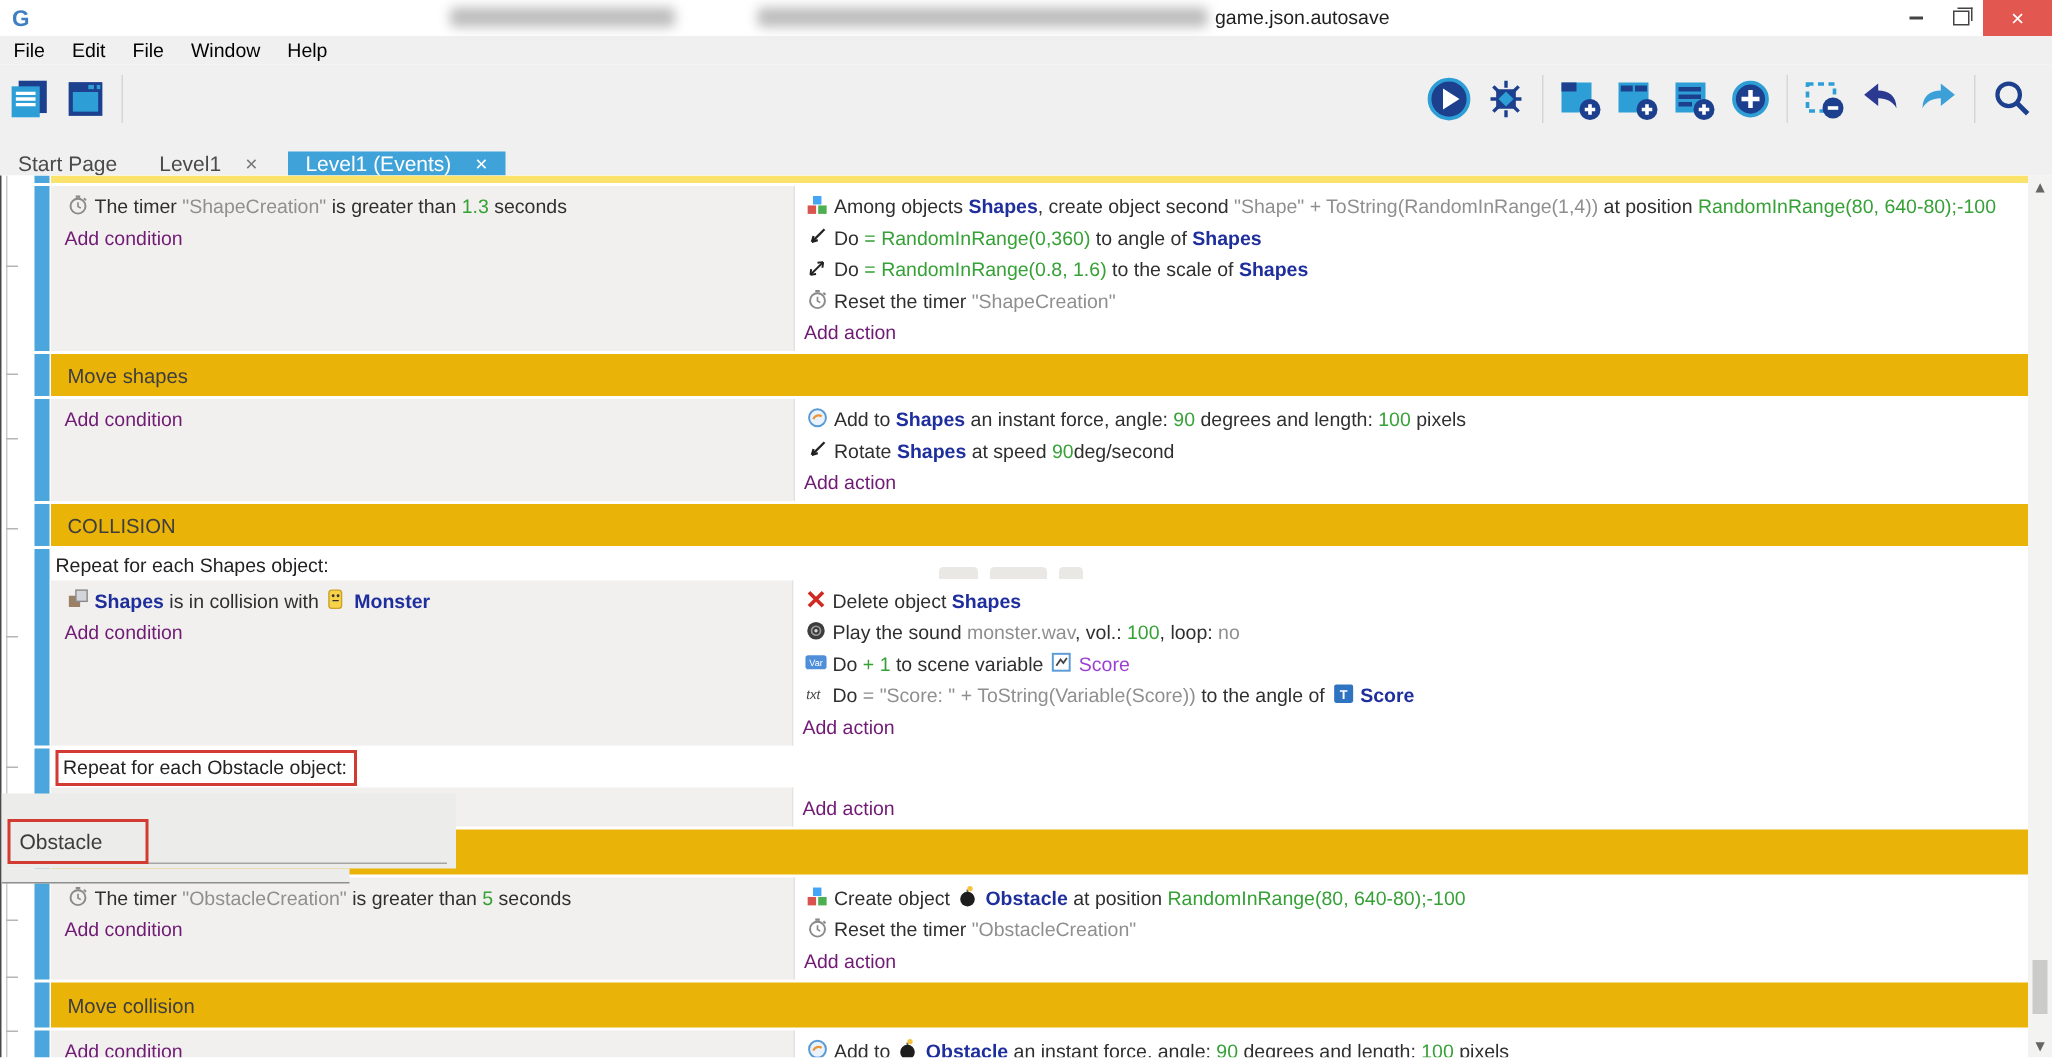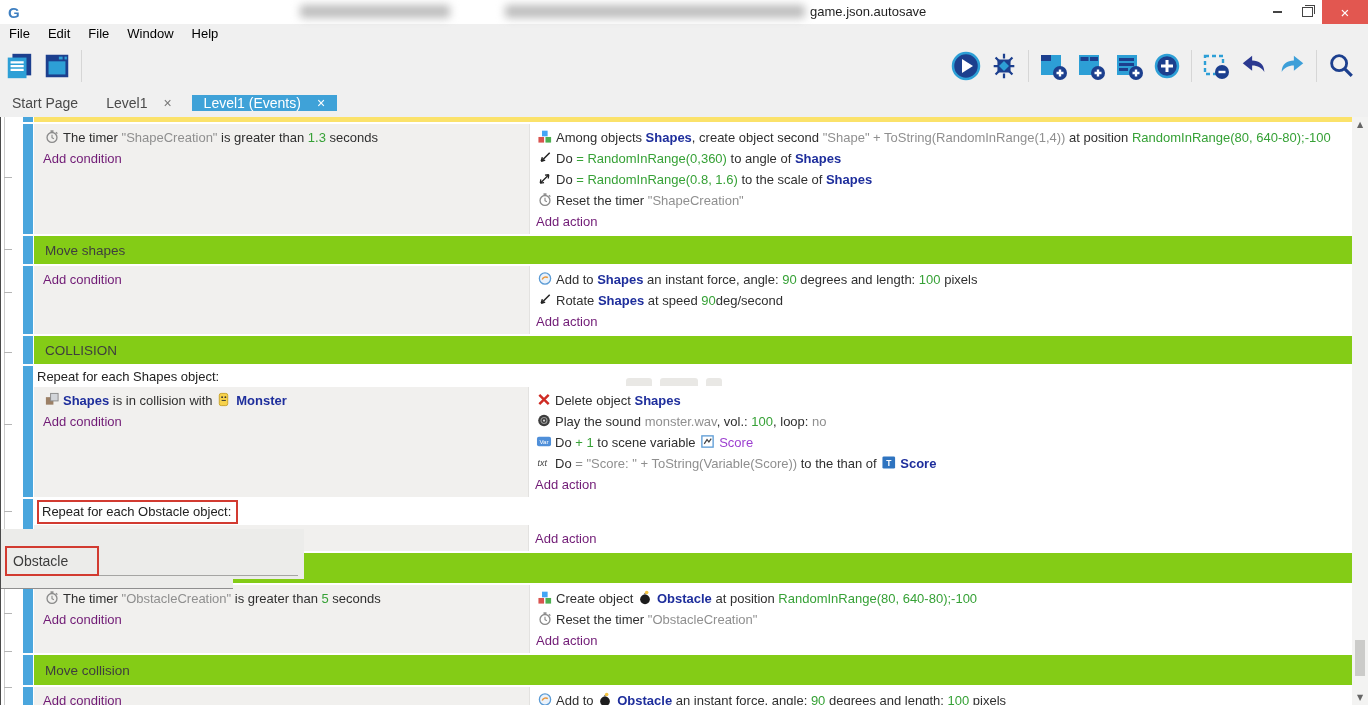--- a/index.html
+++ b/index.html
@@ -19,34 +19,34 @@
   
   .menubar{height:19px;background:#f0f0f0;display:flex;align-items:center;font-size:13px;color:#000000}
   .menubar span{padding:0 9px}
   
   .toolbar{height:45px;background:#f0f0f0;display:flex;align-items:center}
   .tb-icon{width:34px;height:34px;display:flex;align-items:center;justify-content:center;margin:0 2px}
   .tb-icon svg{display:block}
   .tb-sep{width:1px;height:32px;background:#d6d6d6;margin:0 5px}
   .tb-spacer{flex:1}
   
-  .tabbar{height:29px;background:#f0f0f0;display:flex;align-items:center;font-size:14px}
+  .tabbar{height:29px;background:#f0f0f0;display:flex;align-items:flex-end;font-size:14px}
   .tab{display:flex;align-items:center;color:#4a4a4a;padding:0 12px}
   .tab .x{margin-left:16px;color:#777;font-size:14px}
   .tab.active{background:#3fa2d8;color:#fff}
   .tab.active .x{color:#fff}
   
   .sheet{position:absolute;top:117px;left:0;width:1352px;height:588px;background:#fff;overflow:hidden;border-left:1px solid #4a4a4a}
   .guide{position:absolute;left:3px;top:0;width:1px;height:588px;background:#ccc}
   .tick{position:absolute;left:3px;width:8px;height:1px;background:#b5b5b5}
   .row{display:flex;margin-bottom:2px;position:relative}
   .sel-bar{width:10px;margin-left:22px;margin-right:1px;background:#4aa6dd;flex:none}
   .ystrip{flex:1;background:#fbe26a}
   .r-strip{height:5px}
-  .comment{flex:1;background:#84cc16;height:28px;display:flex;align-items:center;padding-left:11px;font-size:13.5px;color:#3e3e3e}
+  .comment{flex:1;background:#eab308;height:28px;display:flex;align-items:center;padding-left:11px;font-size:13.5px;color:#3e3e3e}
   .cond{width:478px;flex:none;background:#f1f0ee;padding:3px 8px 2px 9px;border-right:1px solid #e3e2e0}
   .act{flex:1;background:#fff;padding:3px 8px 2px 6px}
   .line{font-size:13px;line-height:21px;color:#2f2f2f;white-space:normal}
   .ladd{color:#701a75}
   .sg-n{color:#2f2f2f}.sg-q{color:#8f8f8f}.sg-g{color:#36a136}
   .sg-b{color:#1e2e9c;font-weight:bold}.sg-p{color:#9c3fd0}
   .icn{display:inline-block;width:16px;height:15px;margin:0 3px 0 1px;vertical-align:-2px}
   .icn svg{display:block}
   .rep{flex:1;background:#fff;display:flex;flex-direction:column}
   .rep-h{font-size:13px;color:#222;line-height:19px;padding:1px 0 1px 3px}
@@ -298,21 +298,21 @@
                   </svg></span><span class="sg-n">Play the sound </span><span class="sg-q">monster.wav</span><span class="sg-n">, vol.: </span><span class="sg-g">100</span><span class="sg-n">, loop: </span><span class="sg-q">no</span></div>
               <div class="line"><span class="icn"><svg width="16" height="15" viewBox="0 0 16 16">
                     <rect x="0.5" y="3" width="15" height="10" rx="2" fill="#4f8fd9"></rect>
                     <text x="8" y="10.8" font-size="6.5" fill="#fff" text-anchor="middle" font-family="sans-serif">Var</text>
                   </svg></span><span class="sg-n">Do </span><span class="sg-g">+ 1</span><span class="sg-n"> to scene variable </span><span class="icn"><svg width="15" height="15" viewBox="0 0 16 16">
                     <rect x="2" y="2" width="12" height="12" fill="#fff" stroke="#5b9bd5" stroke-width="1.4"></rect>
                     <path d="M4.5 10.5L7.5 6l2 2.5 2.5-3.5" stroke="#444" stroke-width="1.3" fill="none"></path>
                   </svg></span><span class="sg-p">Score</span></div>
               <div class="line"><span class="icn"><svg width="18" height="15" viewBox="0 0 18 16">
                     <text x="1" y="12" font-size="9.5" font-style="italic" fill="#444" font-family="sans-serif">txt</text>
-                  </svg></span><span class="sg-n">Do </span><span class="sg-q">= "Score: " + ToString(Variable(Score))</span><span class="sg-n"> to the than of </span><span class="icn"><svg width="16" height="15" viewBox="0 0 16 16">
+                  </svg></span><span class="sg-n">Do </span><span class="sg-q">= "Score: " + ToString(Variable(Score))</span><span class="sg-n"> to the angle of </span><span class="icn"><svg width="16" height="15" viewBox="0 0 16 16">
                     <rect x="1" y="1.5" width="13.5" height="13" rx="1.5" fill="#2f74c0"></rect>
                     <text x="7.8" y="11.6" font-size="9" font-weight="bold" fill="#fff" text-anchor="middle" font-family="sans-serif">T</text>
                   </svg></span><span class="sg-b">Score</span></div>
               <div class="line ladd">Add action</div>
             </div>
           </div>
         </div>
       </div>
       <div class="row">
         <div class="sel-bar"></div>

